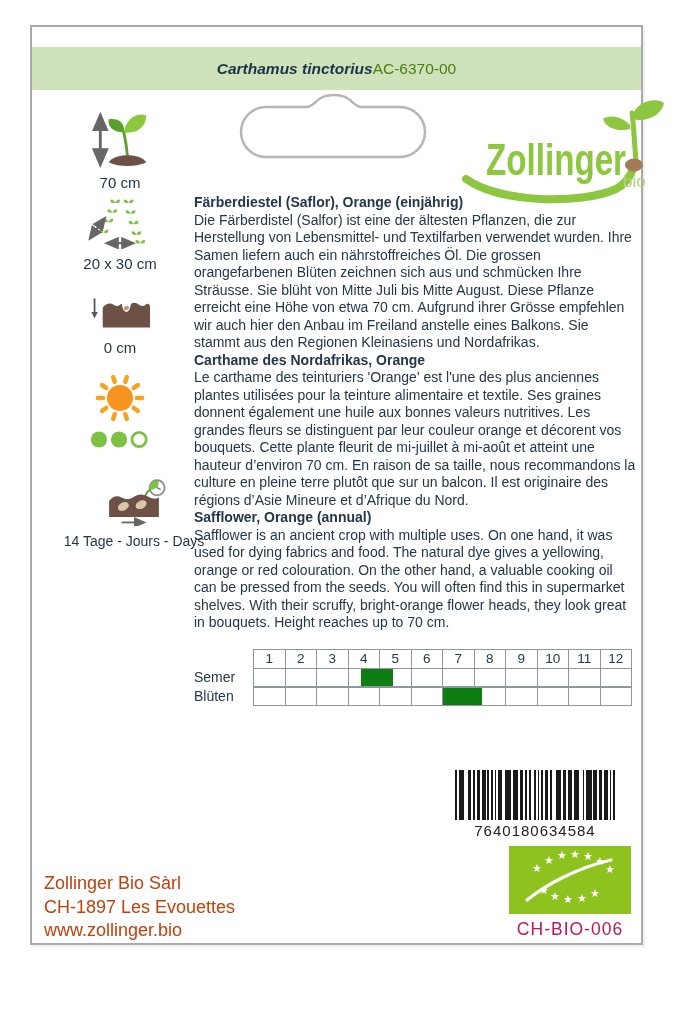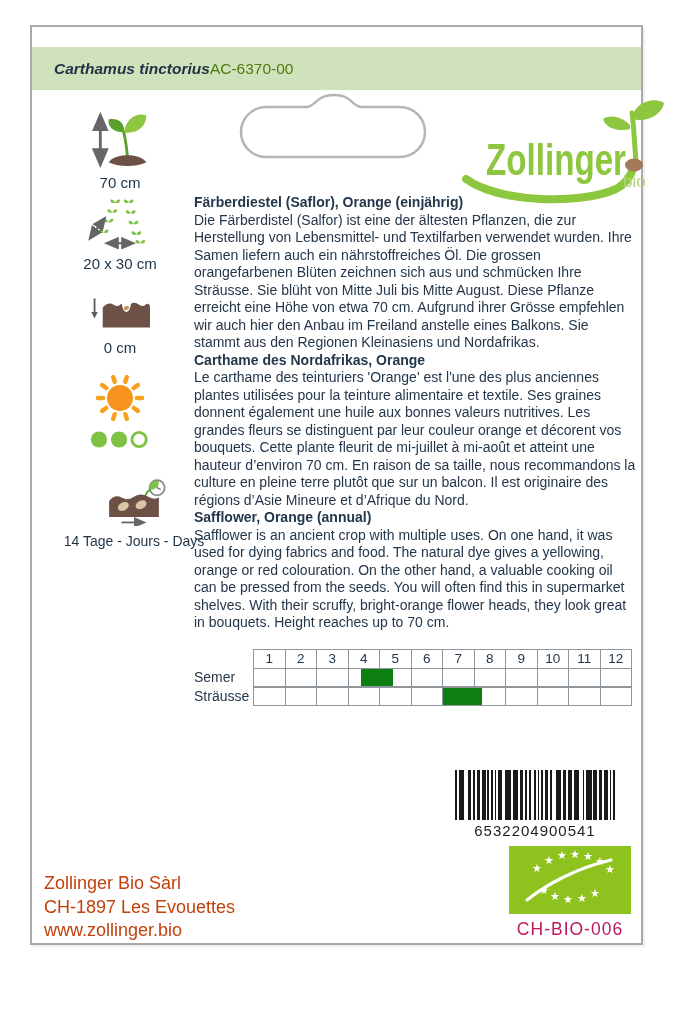--- a/index.html
+++ b/index.html
@@ -10,21 +10,21 @@
   }
   .packet {
     position:absolute; left:30px; top:25px; width:613px; height:920px;
     background:#ffffff; border:2px solid #a9a9a9;
     box-shadow:2px 2px 0 rgba(0,0,0,0.06);
   }
   
   .topbar {
     position:absolute; left:0; right:0; top:20px; height:43px;
     background:#cfe2bb; display:flex; align-items:center;
-    justify-content:flex-start; padding:0 22px;
+    justify-content:center; padding:0 22px;
   }
   .botanical { font-style:italic; font-weight:600; font-size:15.5px; color:#1d3345; }
   .prodcode  { font-size:15.5px; color:#4d7c0f; }
   
   .hangtab { position:absolute; left:202px; top:66px; }
   
   .logo { position:absolute; left:426px; top:72px; }
   
   .spec { position:absolute; left:18px; width:140px; text-align:center; }
   .spec-label { font-size:15px; color:#1d3345; margin-top:2px; }
@@ -228,21 +228,21 @@
             <div class="cal-cell"></div>
             <div class="cal-cell"></div>
             <div class="cal-cell"></div>
             <div class="cal-cell"></div>
             <div class="cal-cell"></div>
             <div class="cal-cell"></div>
             <div class="cal-bar" style="left: 28.3333%; width: 8.33333%; background: rgb(14, 125, 18);"></div>
           </div>
       </div>
       <div class="cal-row">
-        <div class="cal-label">Sträusse</div>
+        <div class="cal-label">Blüten</div>
         <div class="cal-cells">
             <div class="cal-cell"></div>
             <div class="cal-cell"></div>
             <div class="cal-cell"></div>
             <div class="cal-cell"></div>
             <div class="cal-cell"></div>
             <div class="cal-cell"></div>
             <div class="cal-cell"></div>
             <div class="cal-cell"></div>
             <div class="cal-cell"></div>
@@ -313,21 +313,21 @@
           <span class="bc-bar" style="width: 3.6px;"></span>
           <span class="bc-gap" style="width: 1.8px;"></span>
           <span class="bc-bar" style="width: 3.6px;"></span>
           <span class="bc-gap" style="width: 1.8px;"></span>
           <span class="bc-bar" style="width: 3.6px;"></span>
           <span class="bc-gap" style="width: 1.8px;"></span>
           <span class="bc-bar" style="width: 1.8px;"></span>
           <span class="bc-gap" style="width: 1.8px;"></span>
           <span class="bc-bar" style="width: 1.8px;"></span>
         </div>
-      <div class="bc-number">6532204900541</div>
+      <div class="bc-number">7640180634584</div>
     </div>
 
     <svg class="eu-logo" viewBox="0 0 122 68">
       <path d="M18,54 C38,38 68,22 102,14" fill="none" stroke="#ffffff" stroke-width="3.2" stroke-linecap="round"></path>
       <g fill="#ffffff" font-size="11" text-anchor="middle" font-family="'DejaVu Sans',sans-serif">
         <text x="28" y="26">★</text>
           <text x="40" y="18">★</text>
           <text x="53" y="13">★</text>
         <text x="66" y="12">★</text>
           <text x="79" y="14">★</text>

